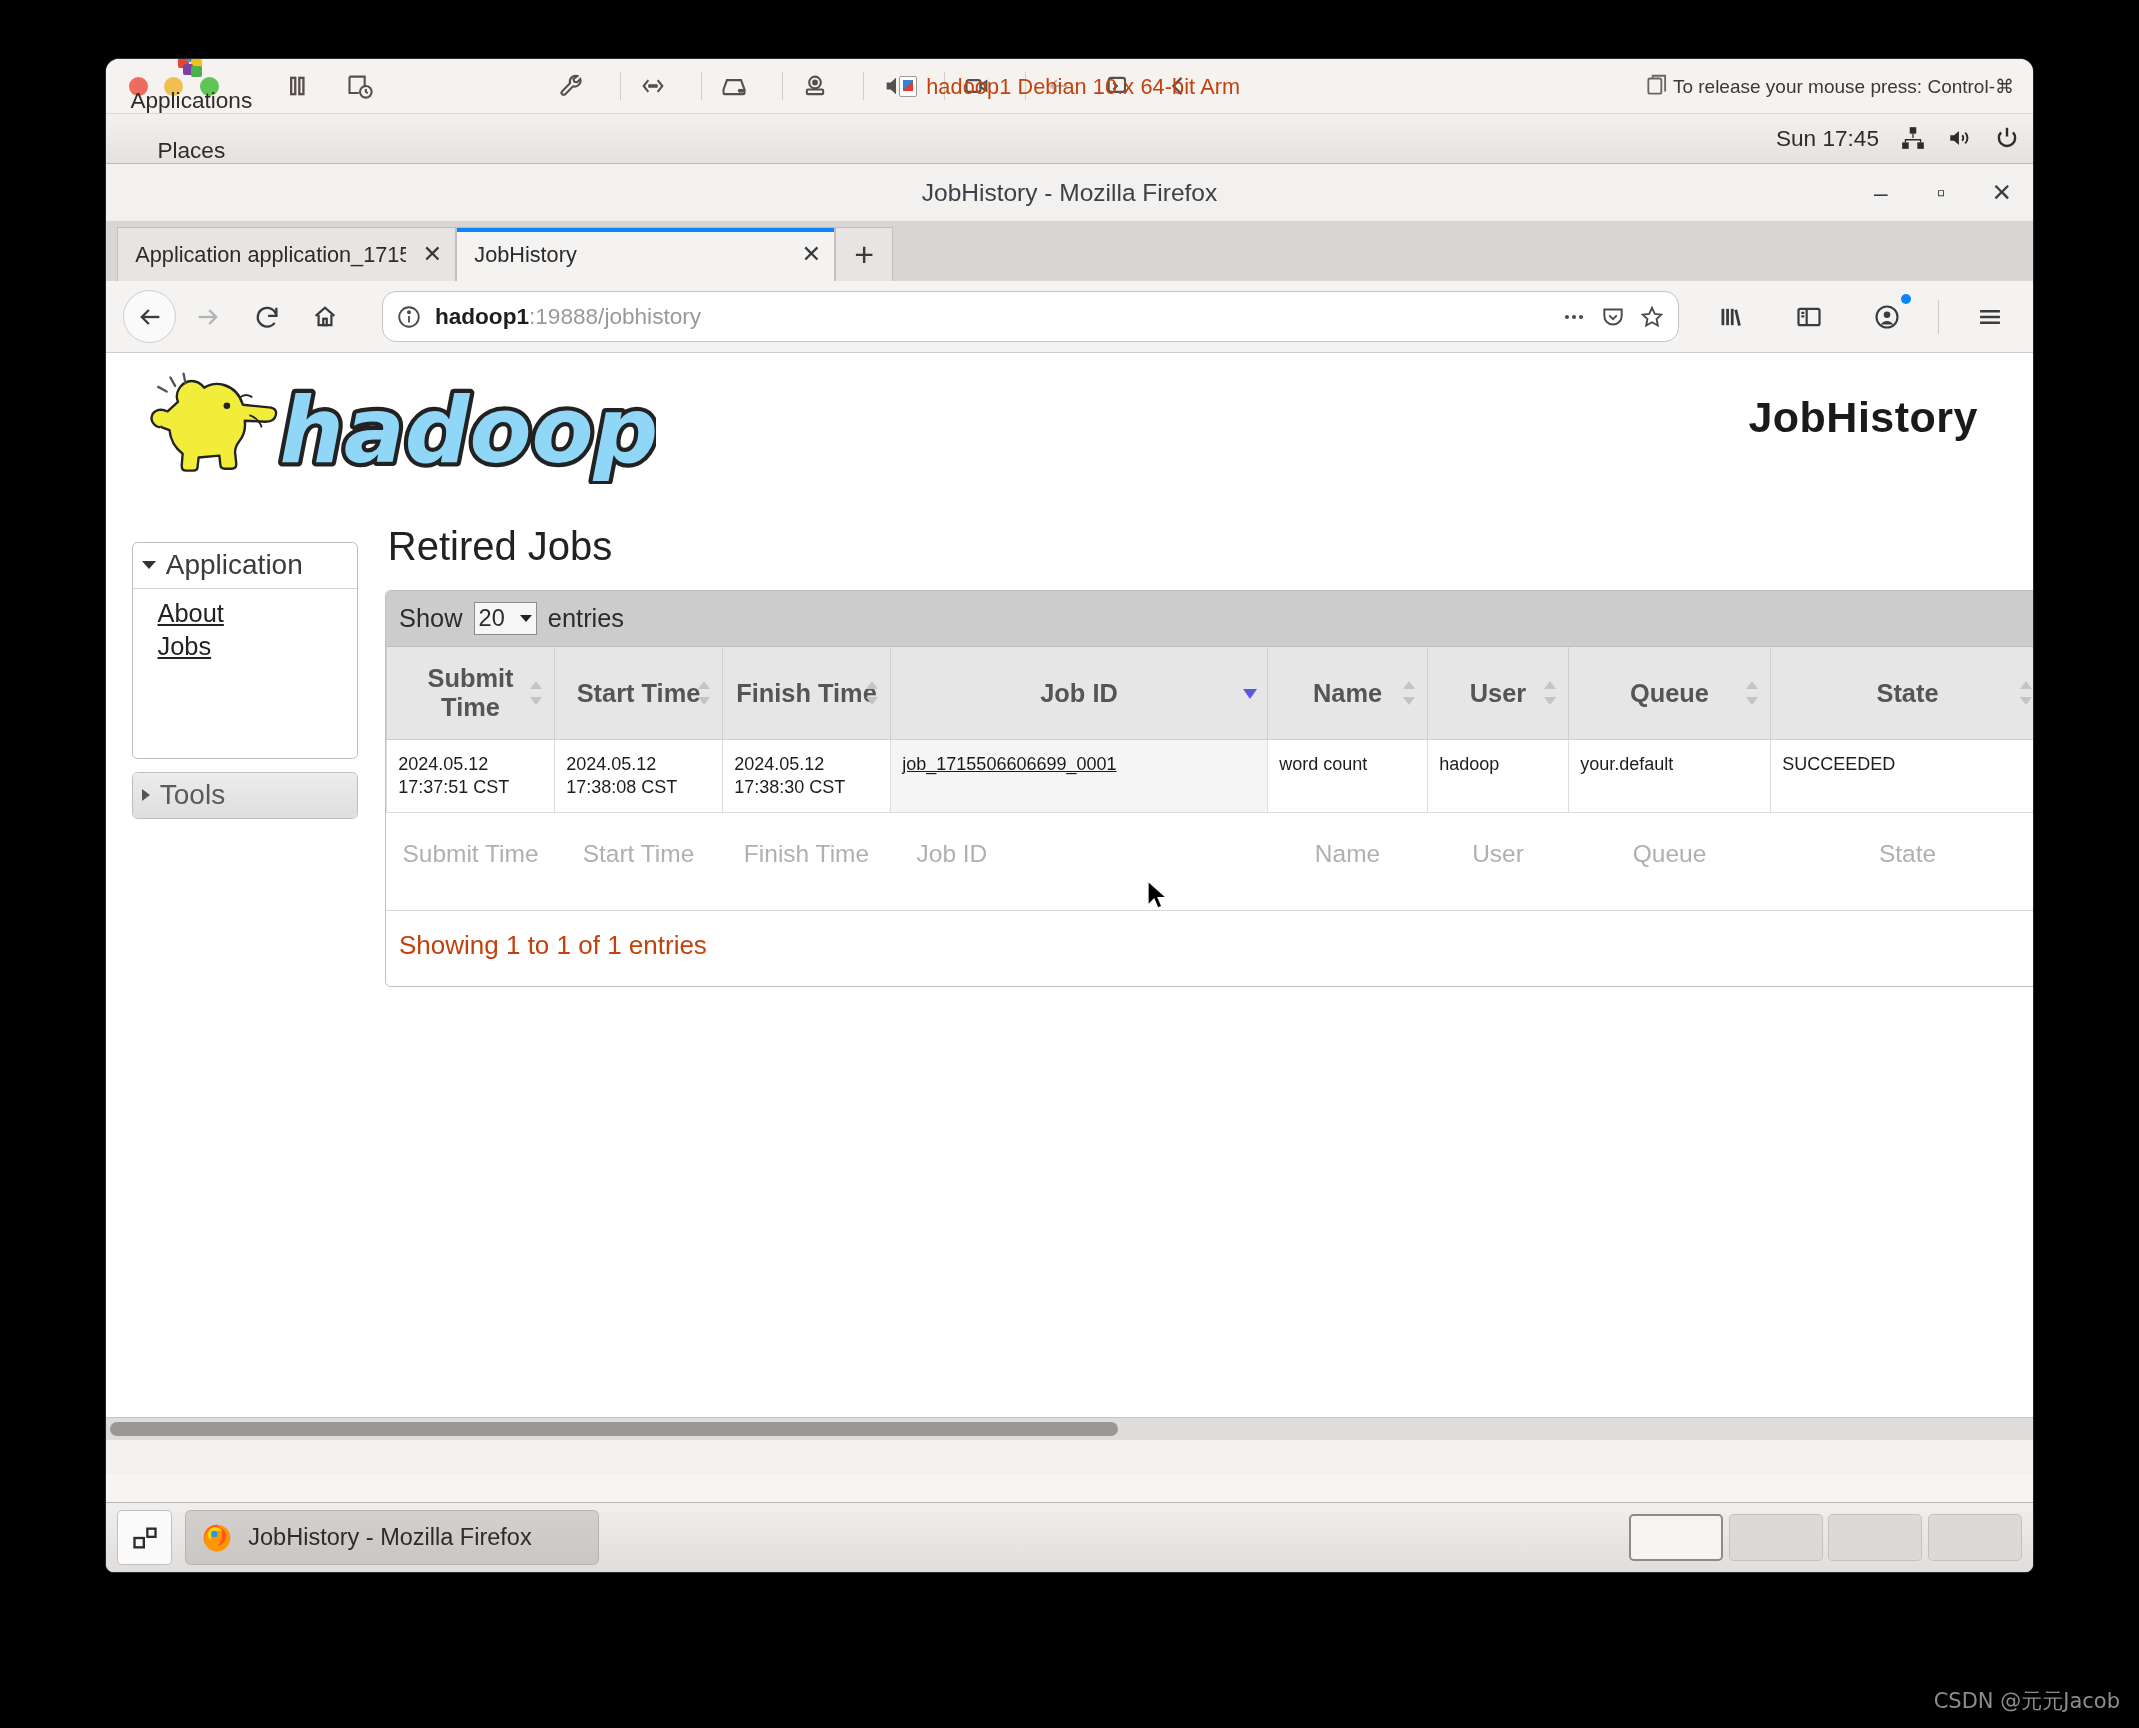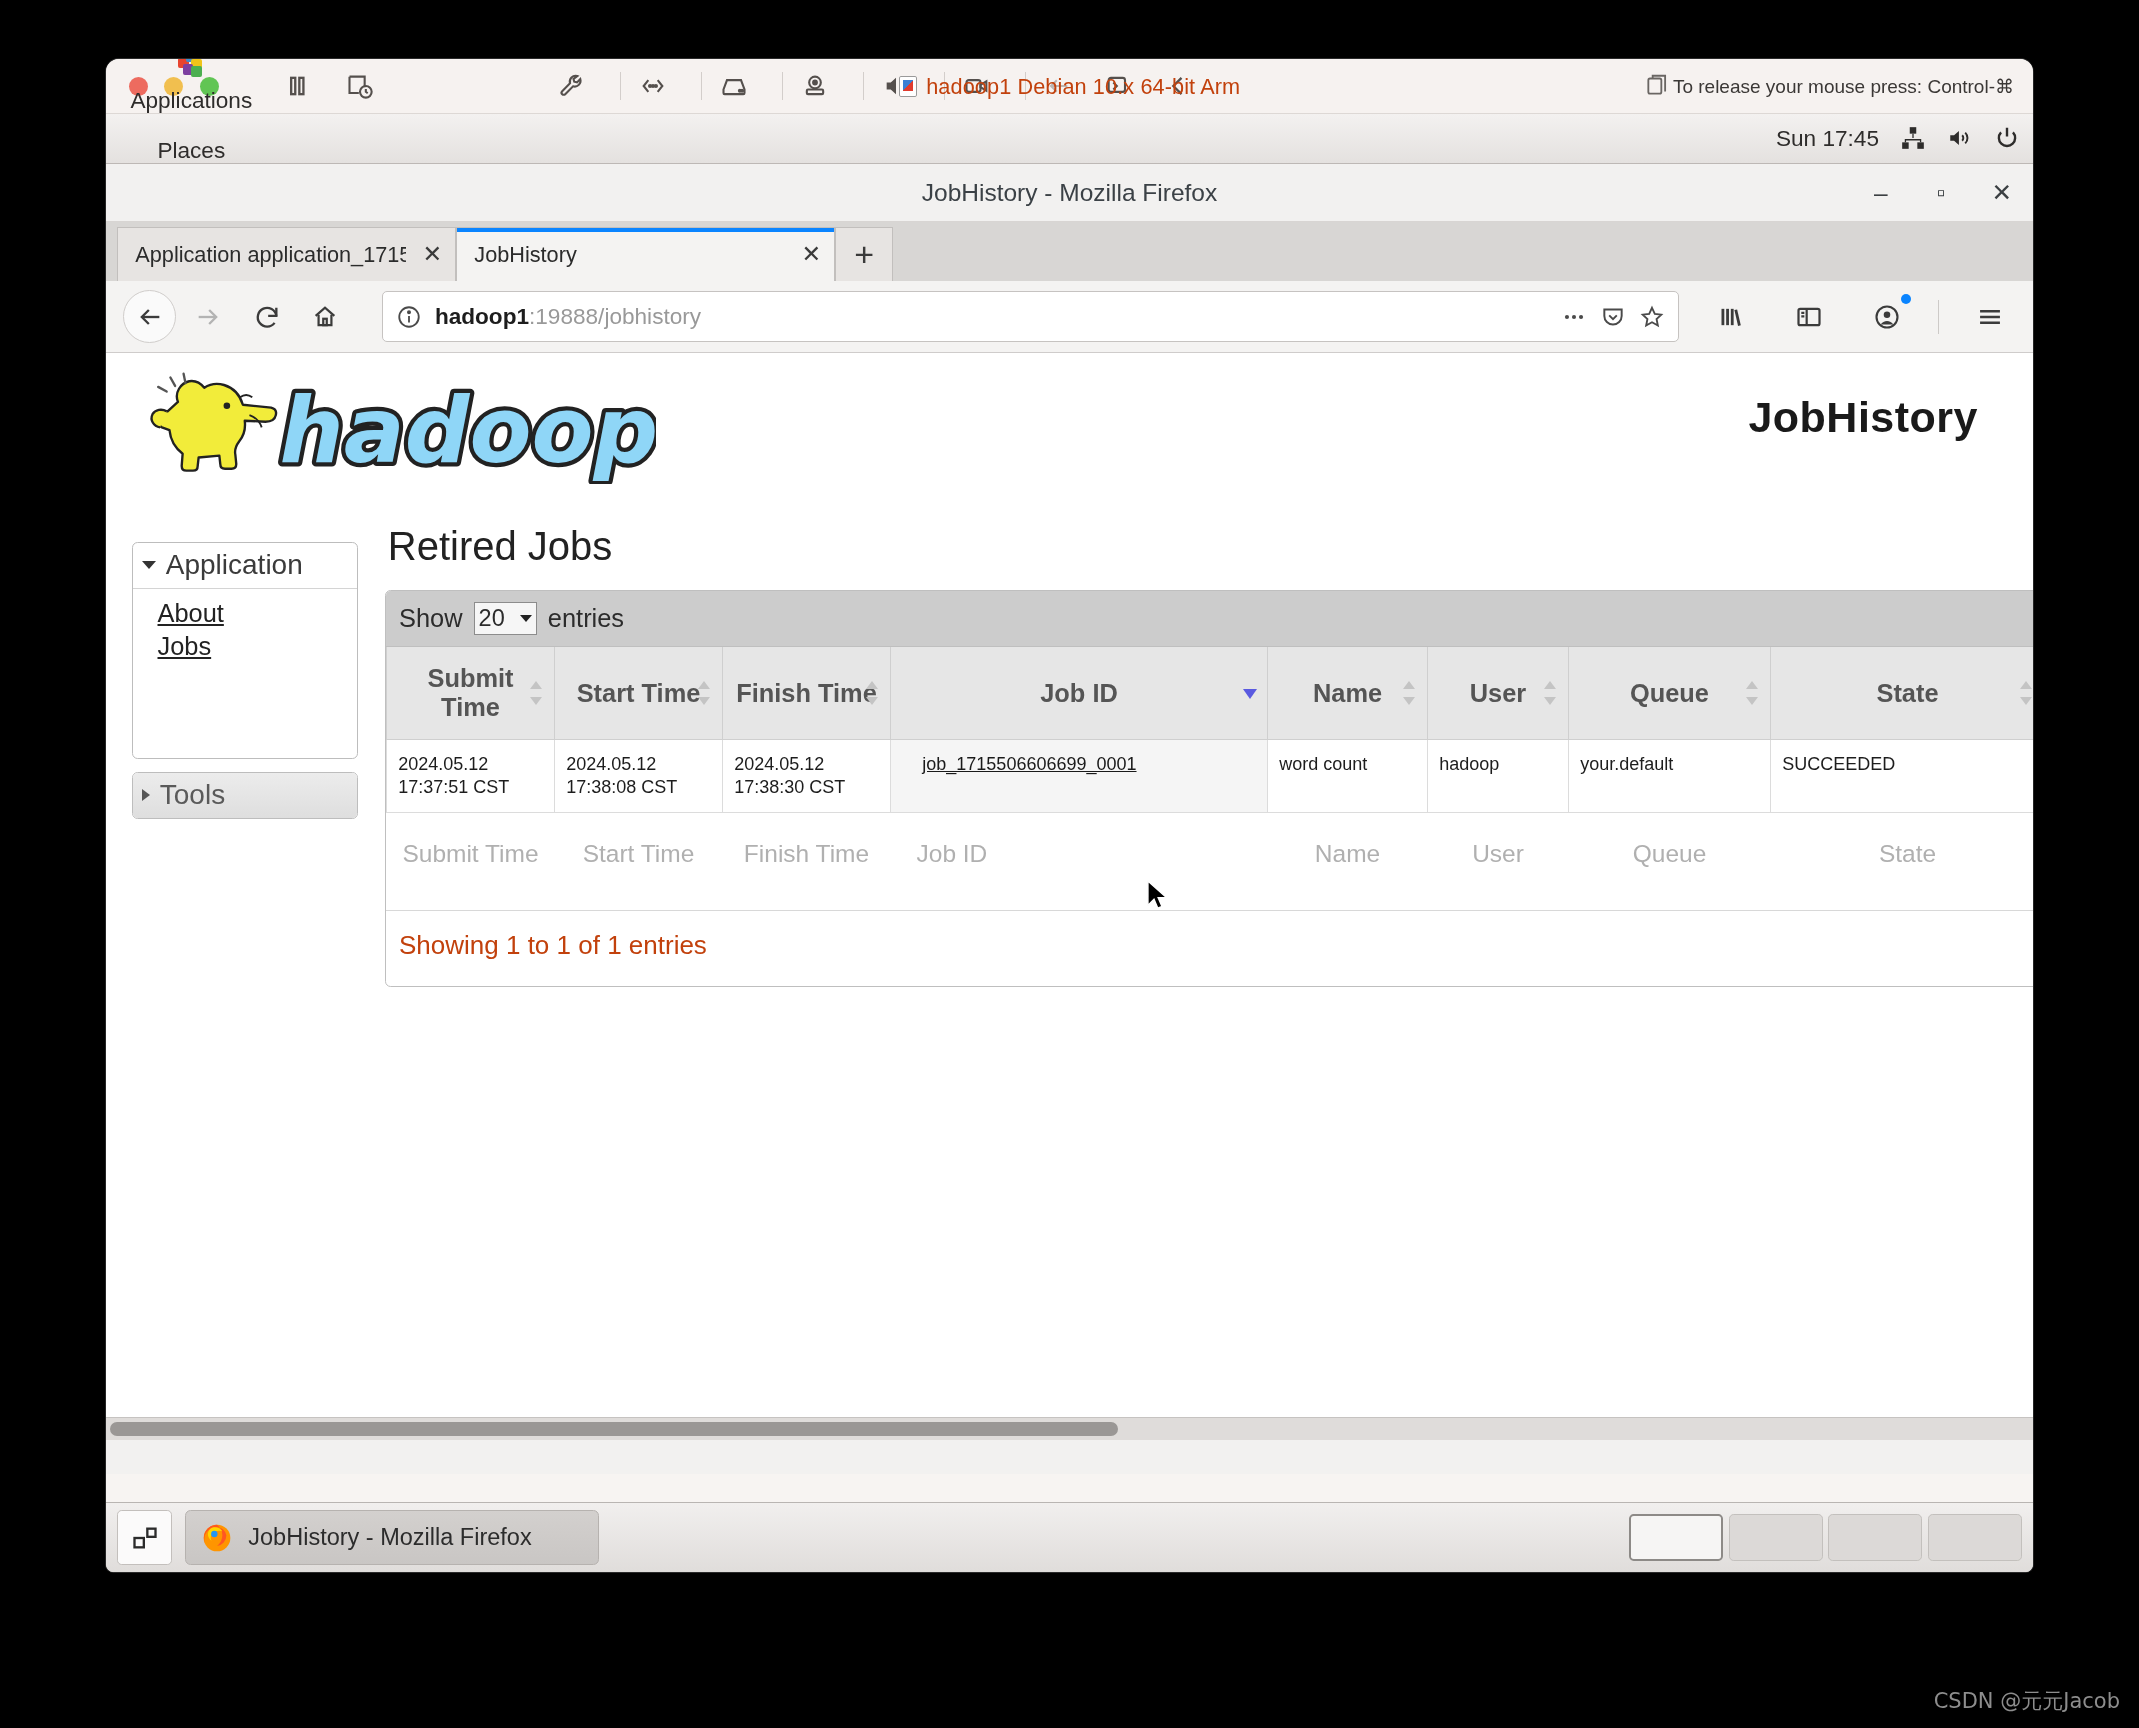--- a/index.html
+++ b/index.html
@@ -177,21 +177,21 @@
   }
   .nav-btn.disabled { color: #b3b3b3; }
   .nav-btn.circled { border: 0.9px solid #d0cdcb; border-radius: 50%; background: #fafafa; }
 
   #urlbar {
     flex: 1;
     margin: 0 15px 0 24.5px;
     height: 51px;
     background: #fff;
     border: 0.9px solid #c6c3c1;
-    border-radius: 5px;
+    border-radius: 14px;
     display: flex; align-items: center;
     padding: 0 13px;
     gap: 13px;
   }
   #url-text { font-size: 22.6px; color: #999; flex: 1; }
   #url-text b { color: #1d1d1d; font-weight: 700; }
   .url-ico { color: #4a4a4a; display: flex; align-items: center; }
 
   #ff-toolbar-right { display: flex; align-items: center; gap: 24.5px; padding-left: 5.6px; }
   .tb-sep { width: 0.9px; height: 34px; background: #cdcac8; }
@@ -318,21 +318,21 @@
   }
   table.dt td {
     border: 0.9px solid #dcdcdc;
     font-size: 18px; color: #1d1d1d;
     padding: 13px 11.3px;
     vertical-align: top;
     text-align: left;
     line-height: 1.28;
   }
   table.dt td.sorted-col { background: #f5f5f5; }
-  table.dt td a { color: #1a1a1a; text-decoration: underline; margin-left: 20px; }
+  table.dt td a { color: #1a1a1a; text-decoration: underline; }
   table.dt tfoot td {
     border: none;
     color: #b0b0b0;
     font-size: 24.5px;
     padding: 24.5px 11.3px 41px 11.3px;
     white-space: nowrap;
     overflow: hidden;
     text-align: center;
   }
   #showing-info {

